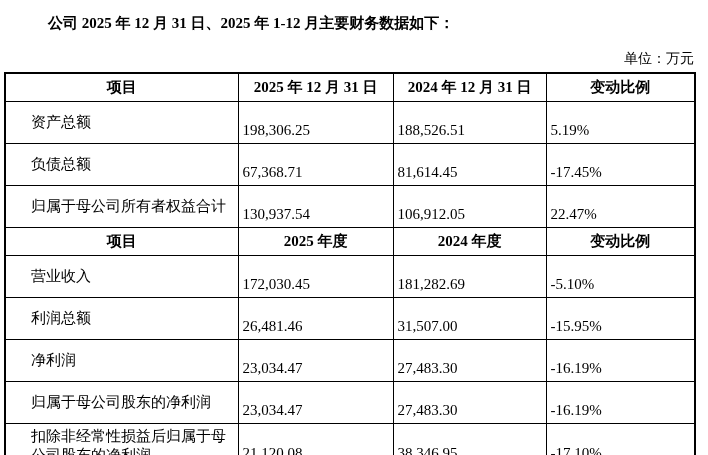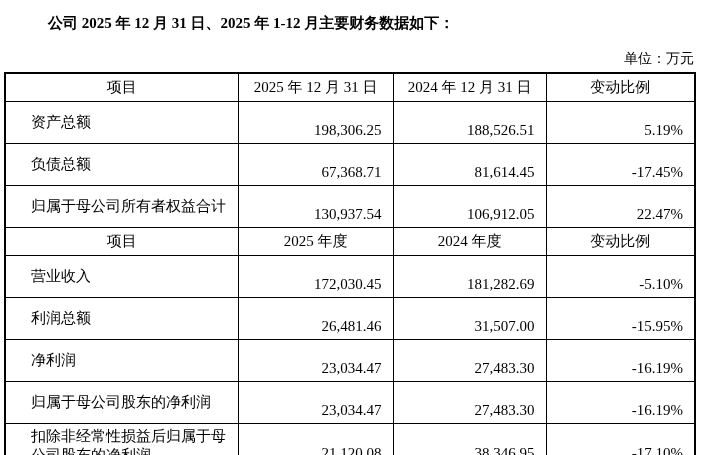--- a/index.html
+++ b/index.html
@@ -27,23 +27,23 @@
     border-collapse: collapse; table-layout: fixed;
     border: 2px solid #000;
   }
   table.fin th, table.fin td {
     border: 1px solid #000;
     font-size: 15px;
     line-height: 19px;
     vertical-align: middle;
     overflow: hidden;
   }
-  table.fin th { font-weight: normal; text-align: center; padding: 2px 3px; }
+  table.fin th { font-weight: bold; text-align: center; padding: 2px 3px; }
   td.item  { text-align: left;  padding: 3px 6px 3px 25px; white-space: pre-line; }
-  td.num   { text-align: right; padding: 19px 11px 3px 4px; }
+  td.num   { padding: 19px 11px 3px 4px; }
   tr.hrow  { height: 28px; }
   tr.drow  { height: 30px; }
   tr.tall  { height: 46px; }
 </style>
 </head>
 <body>
 
 <div class="page">
 
   <div class="doc-title">公司 2025 年 12 月 31 日、2025 年 1-12 月主要财务数据如下：</div>

